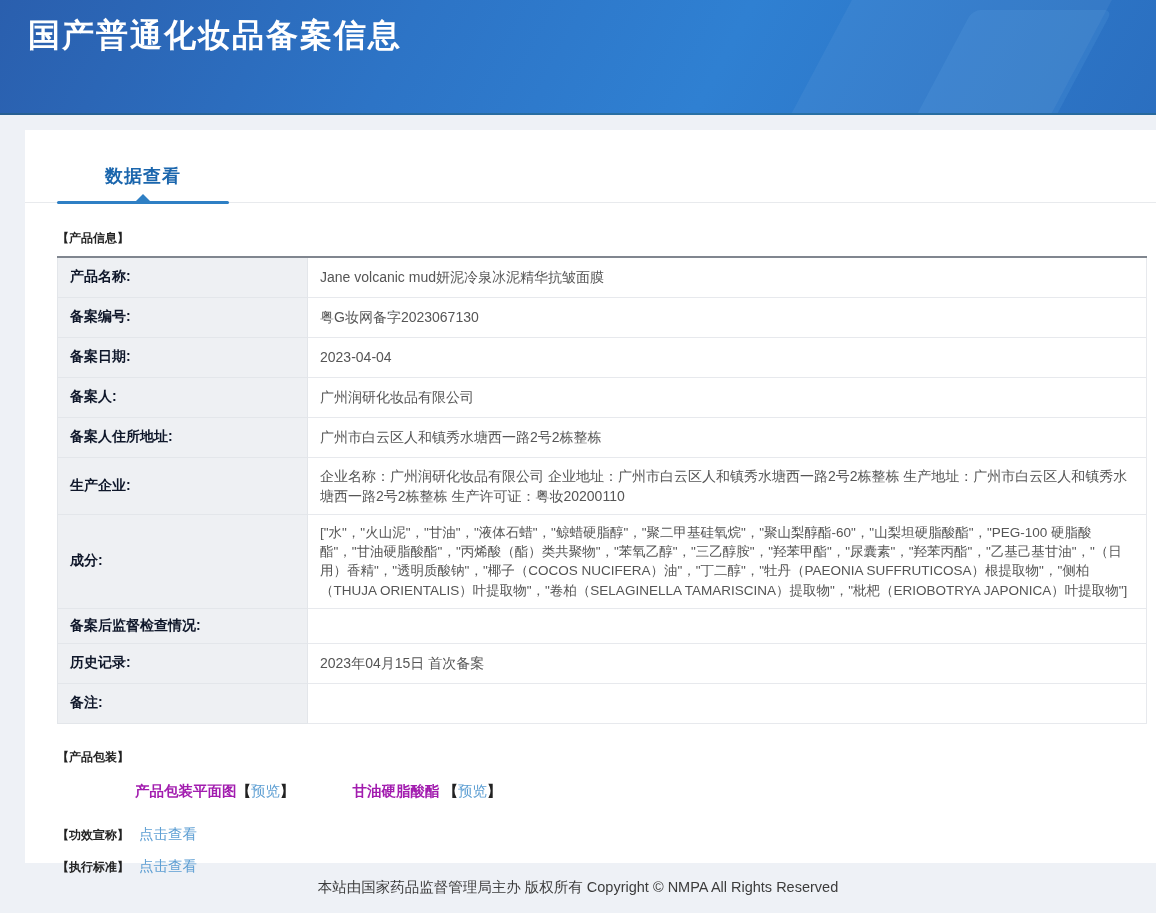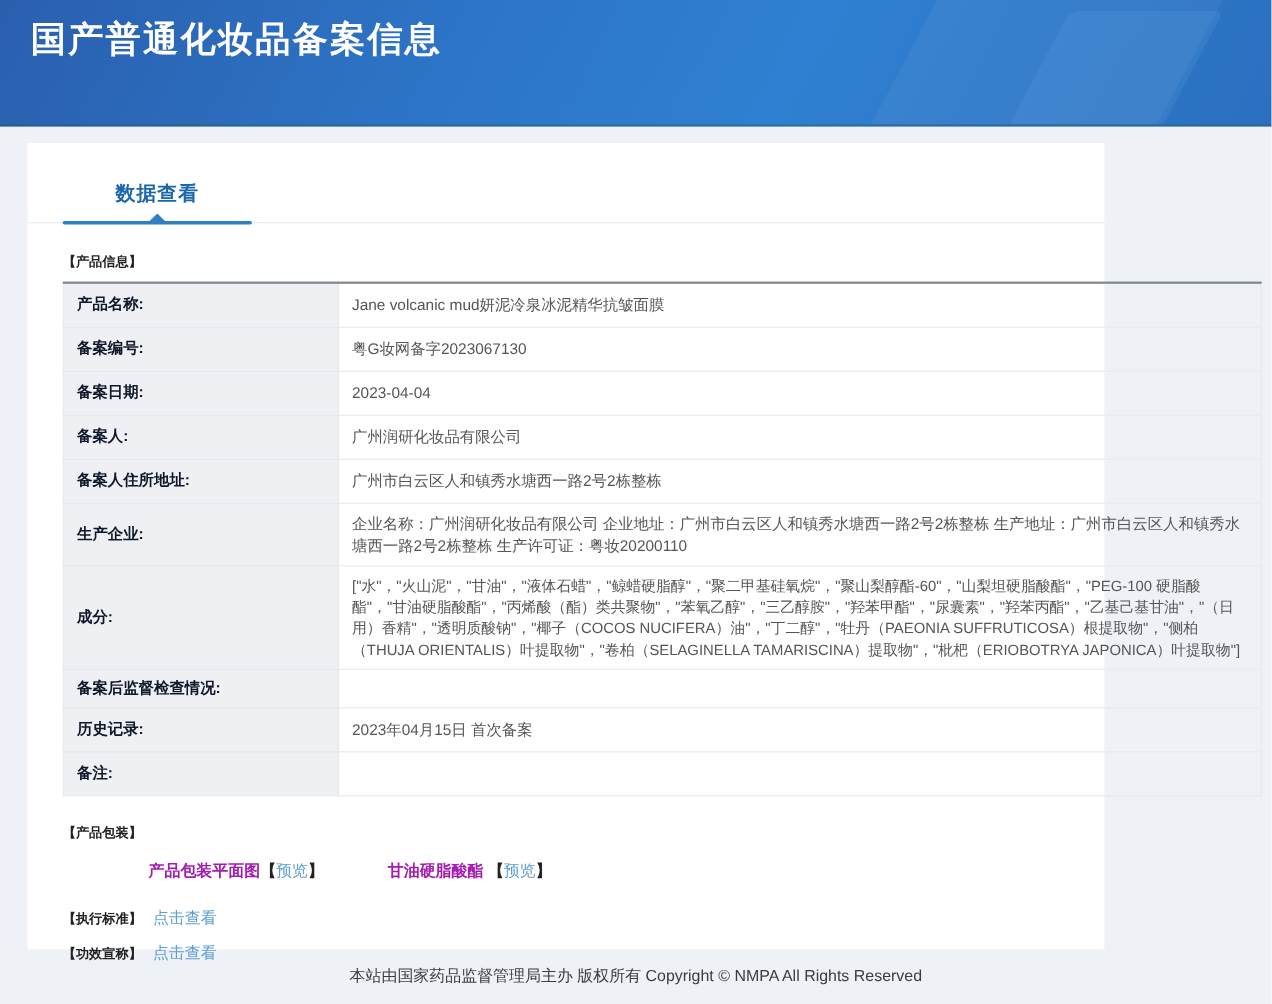--- a/index.html
+++ b/index.html
@@ -22,21 +22,21 @@
     position:absolute; left:930px; top:10px; width:140px; height:160px;
     background:rgba(120,190,240,0.12); transform:skewX(-28deg); border-radius:8px;
   }
   .header h1 {
     position:absolute; left:28px; top:14px;
     color:#ffffff; font-size:32px; font-weight:bold; letter-spacing:2px;
   }
 
   
   .card {
-    position:absolute; top:130px; left:25px; width:979px; height:733px;
+    position:absolute; top:130px; left:25px; width:1131px; height:733px;
     background:#ffffff;
   }
 
   
   .tabbar { position:relative; margin-top:30px; width:100%; border-bottom:1px solid #e8eaed; height:43px; }
   .tab { position:absolute; left:32px; bottom:-2px; width:172px; text-align:center; cursor:pointer; }
   .tab .tab-label { display:block; font-size:18px; font-weight:bold; color:#1b66ad; letter-spacing:1px; padding-bottom:13px; }
   .tab .tab-underline { display:block; height:3px; background:#2e7fc4; border-radius:2px; }
   .tab .tab-caret {
     position:absolute; left:50%; bottom:3px; margin-left:-7px;
@@ -157,25 +157,25 @@
       </tbody>
     </table>
 
     <div class="sec-label pack-label">【产品包装】</div>
 
     <div class="pack-line">
       <span class="pack-item">产品包装平面图</span><span class="bracket">【</span><a class="link">预览</a><span class="bracket">】</span><span class="gap"></span><span class="pack-item">甘油硬脂酸酯</span>&nbsp;<span class="bracket">【</span><a class="link">预览</a><span class="bracket">】</span>
     </div>
 
     <div class="std-line">
-      <span class="sec-label">【执行标准】</span><a class="link">点击查看</a>
+      <span class="sec-label">【功效宣称】</span><a class="link">点击查看</a>
     </div>
 
     <div class="std-line">
-      <span class="sec-label">【功效宣称】</span><a class="link">点击查看</a>
+      <span class="sec-label">【执行标准】</span><a class="link">点击查看</a>
     </div>
 
   </div>
 
   <div class="footer">
     <span>本站由国家药品监督管理局主办 版权所有 Copyright © NMPA All Rights Reserved</span>
   </div>
 
 </div>
 

